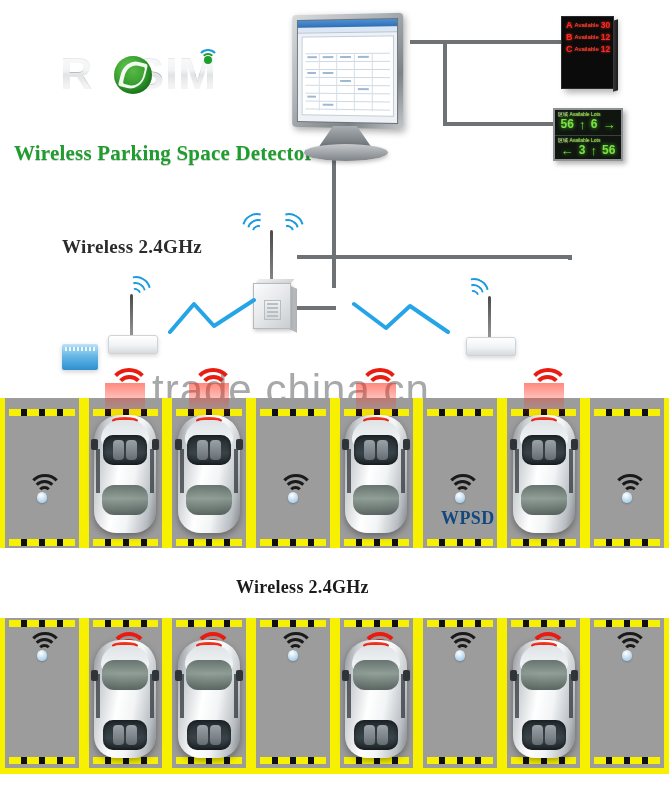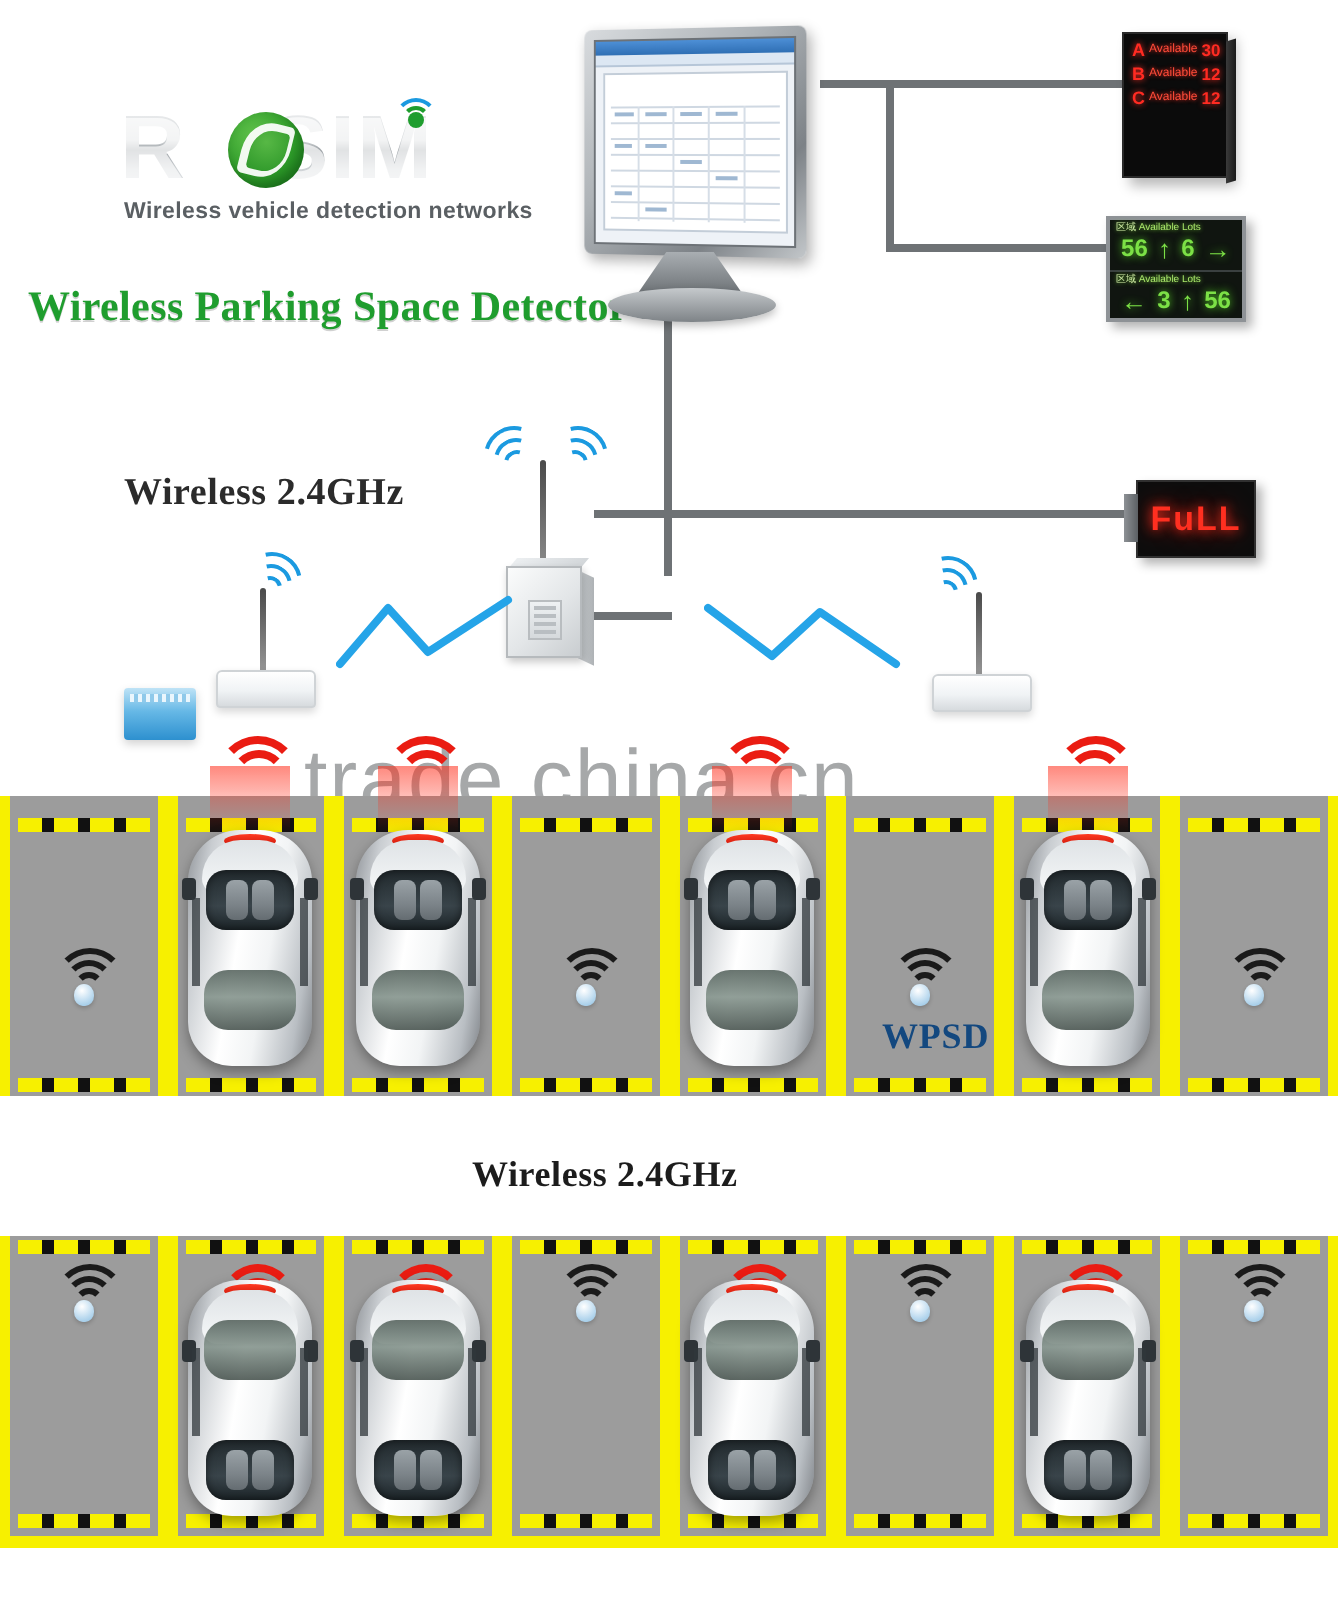--- a/index.html
+++ b/index.html
@@ -229,21 +229,20 @@
         <span class="logo-o">
           <span class="leaf"></span>
             <span class="leaf2"></span>
         </span>
         <span class="logo-wifi wifi" style="width:22px;height:16px;">
           <i style="width:18px;height:18px;left:0;top:6px;"></i>
           <i style="width:10px;height:10px;left:4px;top:10px;border-top-color:#1f9d2e;"></i>
           <i style="width:4px;height:4px;left:7px;top:13px;border-top-color:#1f9d2e;background:#1f9d2e;border-radius:50%;"></i>
         </span>
       </div>
-      <div class="logo-tag">Wireless vehicle detection networks</div>
     </div>
 
     <div class="title-green">Wireless Parking Space Detector</div>
 
     <div class="label-dark lbl-wireless-top">Wireless  2.4GHz</div>
 
     <div class="monitor">
       <div class="mon-bezel">
         <div class="mon-screen">
           <div class="mon-tb"></div>
@@ -317,24 +316,20 @@
         </div>
         <div class="lg-main">
           <span class="lg-ar">←</span>
           <span class="lg-num">3</span>
           <span class="lg-ar">↑</span>
           <span class="lg-num">56</span>
         </div>
       </div>
     </div>
 
-    <div class="full-sign">
-      <span class="bracket"></span>
-      <span class="full-txt">FuLL</span>
-    </div>
 
     <div class="gw-box">
       <div class="gw-ant"></div>
       <div class="gw-top"></div>
       <div class="gw-side"></div>
       <div class="gw-face">
         <div class="gw-plate">
             <b></b>
             <b></b>
             <b></b>

